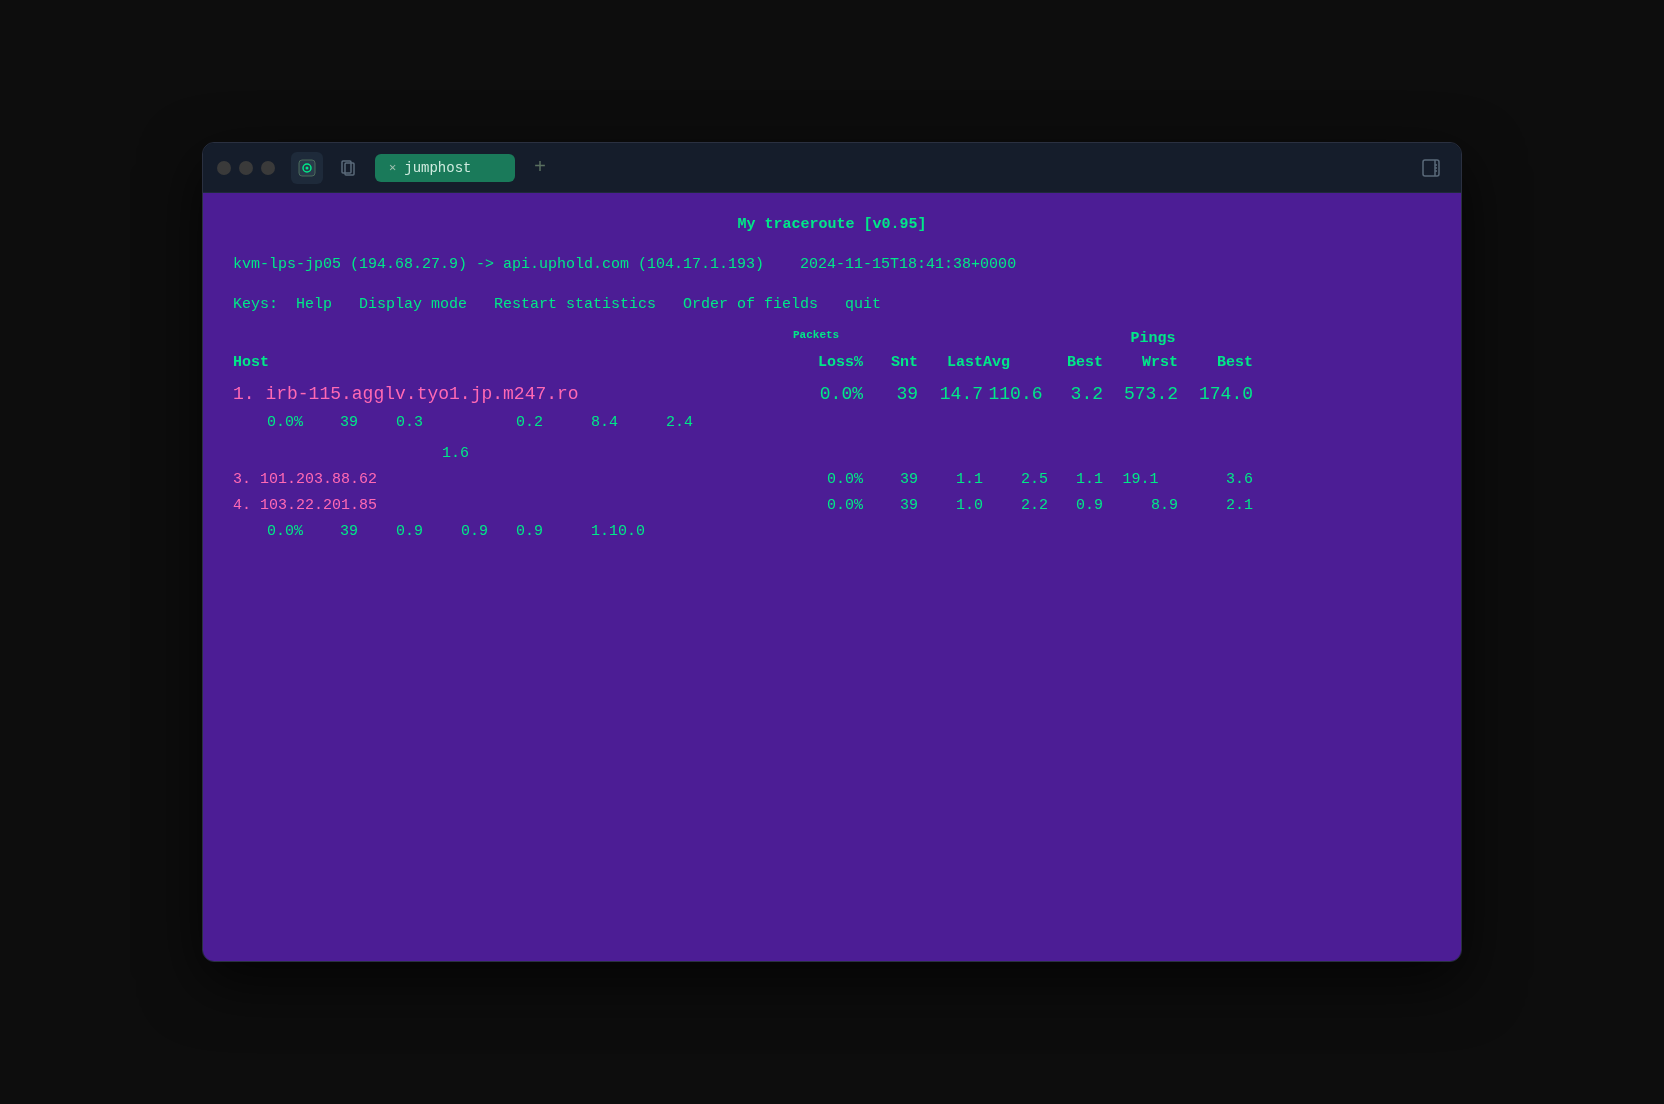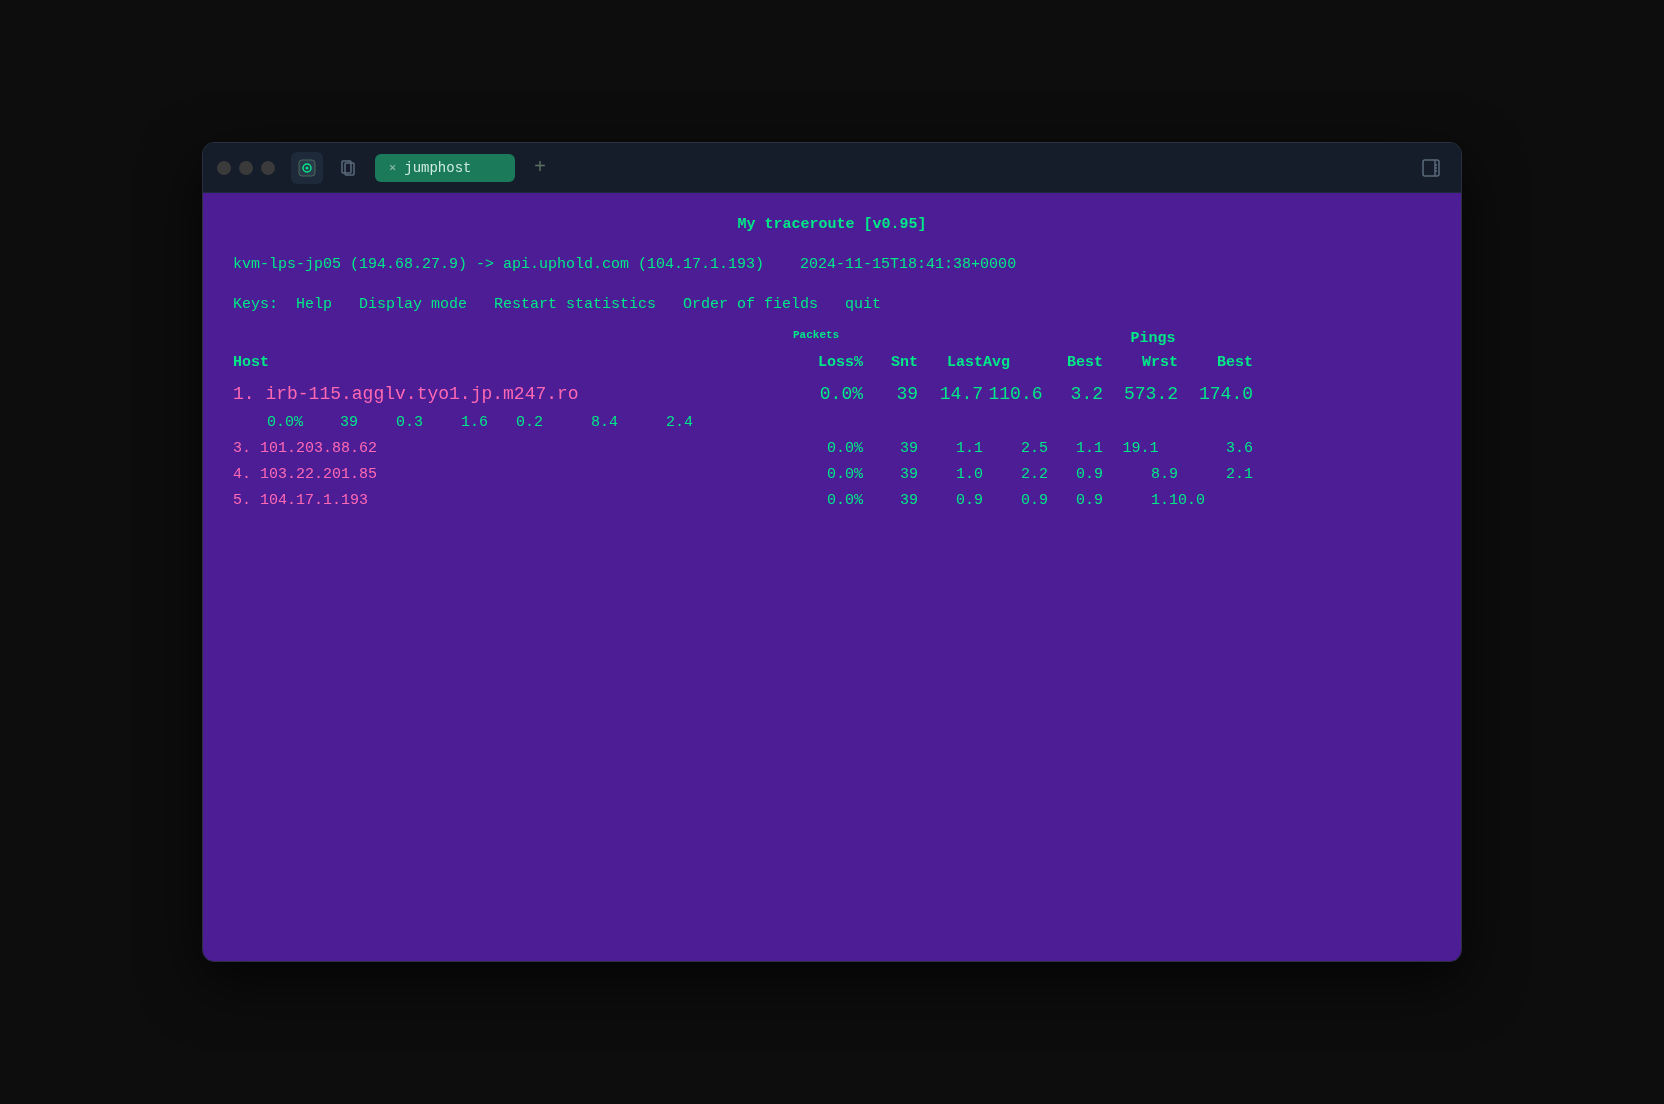--- a/index.html
+++ b/index.html
@@ -233,21 +233,21 @@
     <div style="width:65px; text-align:right; flex-shrink:0; color:#00e888;">14.7</div>
     <div style="width:65px; text-align:center; flex-shrink:0; color:#00e888;">110.6</div>
     <div style="width:55px; text-align:right; flex-shrink:0; color:#00e888;">3.2</div>
     <div style="width:75px; text-align:right; flex-shrink:0; color:#00e888;">573.2</div>
     <div style="width:75px; text-align:right; flex-shrink:0; color:#00e888;">174.0</div>
   </div>
         <div style="display: flex; font-size: 15px; padding: 1px 0px; color: rgb(255, 105, 180);">
     <div style="width:70px; text-align:right; flex-shrink:0; color:#00e888;">0.0%</div>
     <div style="width:55px; text-align:right; flex-shrink:0; color:#00e888;">39</div>
     <div style="width:65px; text-align:right; flex-shrink:0; color:#00e888;">0.3</div>
-    <div style="width:65px; text-align:right; flex-shrink:0; color:#00e888;">1.6</div>
+    <div style="width:65px; text-align:center; flex-shrink:0; color:#00e888;margin-top:31px;">1.6</div>
     <div style="width:55px; text-align:right; flex-shrink:0; color:#00e888;">0.2</div>
     <div style="width:75px; text-align:right; flex-shrink:0; color:#00e888;">8.4</div>
     <div style="width:75px; text-align:right; flex-shrink:0; color:#00e888;">2.4</div>
   </div>
         <div style="display: flex; font-size: 15px; padding: 1px 0px; color: rgb(255, 105, 180);">
     <div style="width:560px; flex-shrink:0; color:#ff69b4;">3. 101.203.88.62</div>
     <div style="width:70px; text-align:right; flex-shrink:0; color:#00e888;">0.0%</div>
     <div style="width:55px; text-align:right; flex-shrink:0; color:#00e888;">39</div>
     <div style="width:65px; text-align:right; flex-shrink:0; color:#00e888;">1.1</div>
     <div style="width:65px; text-align:right; flex-shrink:0; color:#00e888;">2.5</div>
@@ -259,21 +259,20 @@
     <div style="width:560px; flex-shrink:0; color:#ff69b4;">4. 103.22.201.85</div>
     <div style="width:70px; text-align:right; flex-shrink:0; color:#00e888;">0.0%</div>
     <div style="width:55px; text-align:right; flex-shrink:0; color:#00e888;">39</div>
     <div style="width:65px; text-align:right; flex-shrink:0; color:#00e888;">1.0</div>
     <div style="width:65px; text-align:right; flex-shrink:0; color:#00e888;">2.2</div>
     <div style="width:55px; text-align:right; flex-shrink:0; color:#00e888;">0.9</div>
     <div style="width:75px; text-align:right; flex-shrink:0; color:#00e888;">8.9</div>
     <div style="width:75px; text-align:right; flex-shrink:0; color:#00e888;">2.1</div>
   </div>
         <div style="display: flex; font-size: 15px; padding: 1px 0px; color: rgb(255, 105, 180);">
-    <div style="width:560px; flex-shrink:0; color:#ff69b4;">5. 104.17.1.193</div>
     <div style="width:70px; text-align:right; flex-shrink:0; color:#00e888;">0.0%</div>
     <div style="width:55px; text-align:right; flex-shrink:0; color:#00e888;">39</div>
     <div style="width:65px; text-align:right; flex-shrink:0; color:#00e888;">0.9</div>
     <div style="width:65px; text-align:right; flex-shrink:0; color:#00e888;">0.9</div>
     <div style="width:55px; text-align:right; flex-shrink:0; color:#00e888;">0.9</div>
     <div style="width:75px; text-align:right; flex-shrink:0; color:#00e888;">1.1</div>
     <div style="width:75px; text-align:left; flex-shrink:0; color:#00e888;">0.0</div>
   </div>
       </div>
 

